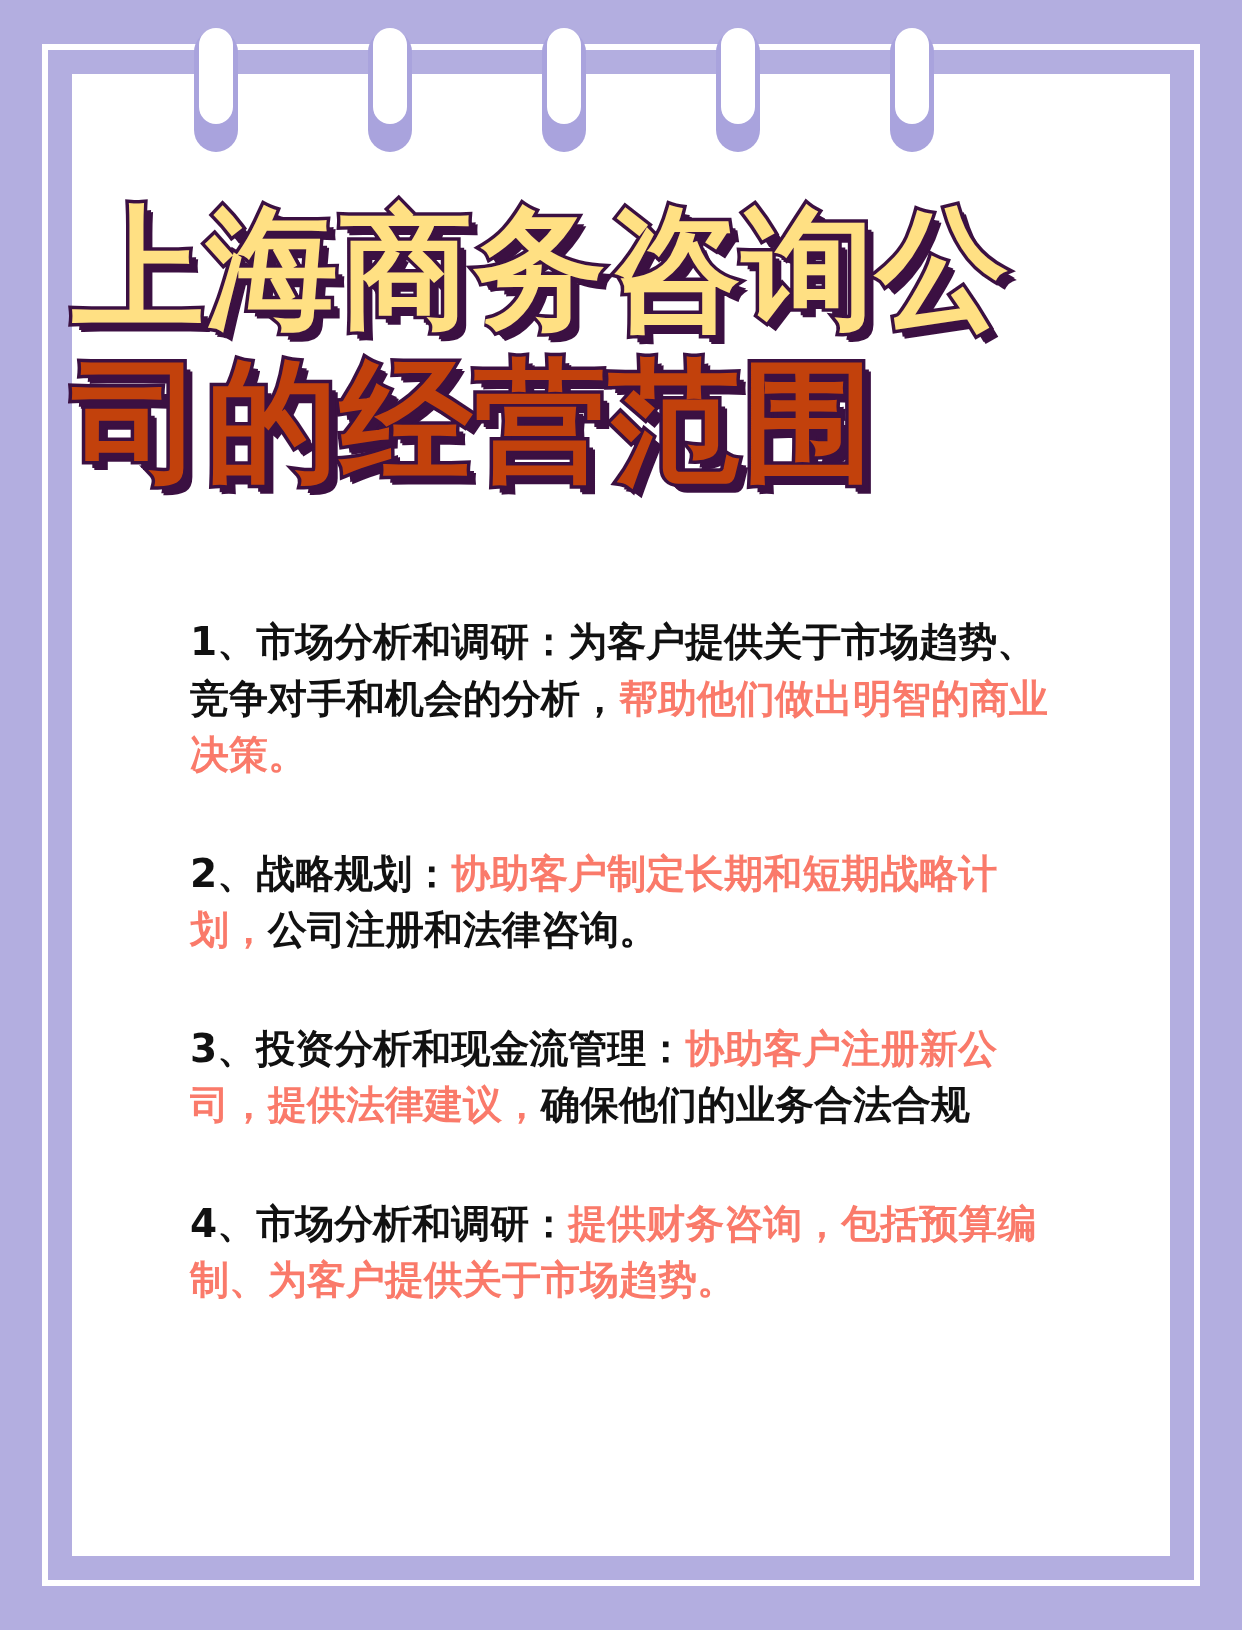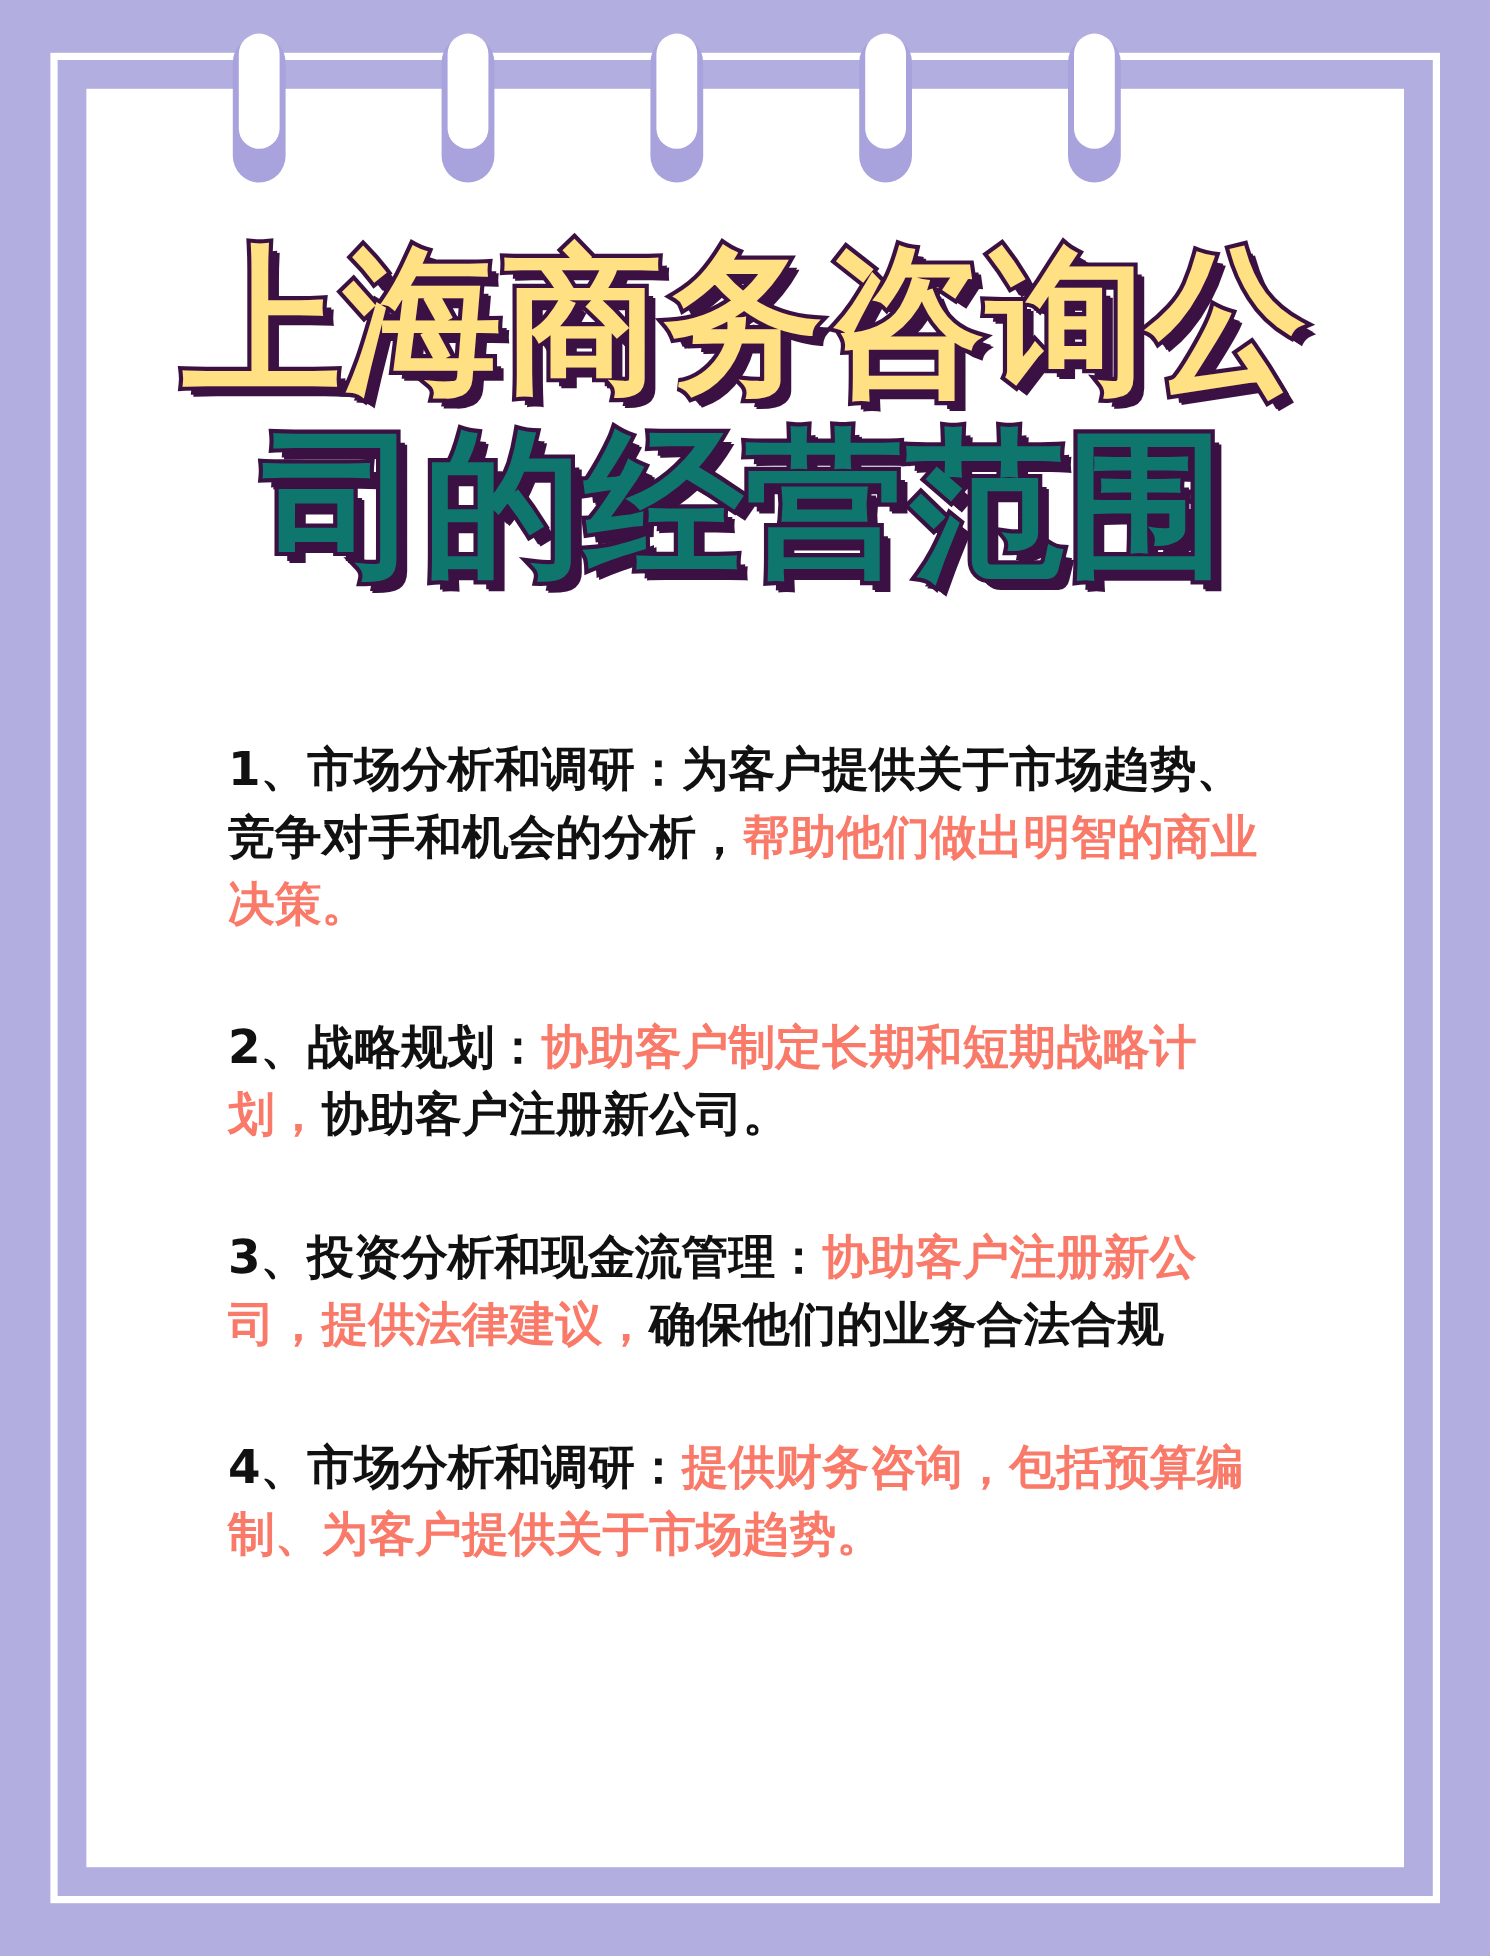--- a/index.html
+++ b/index.html
@@ -76,36 +76,35 @@
   .ring.r3 { left: 470px; }
   .ring.r4 { left: 644px; }
   .ring.r5 { left: 818px; }
 
   
   .title-wrap {
     position: absolute;
     left: 0;
     top: 118px;
     width: 1098px;
-    text-align: center;
   }
   .title-line {
     font-family: "DejaVu Sans", "Liberation Sans", sans-serif;
     font-weight: bold;
     font-size: 132px;
     line-height: 1.16;
     letter-spacing: 2px;
     -webkit-text-stroke: 7px #3b1042;
     paint-order: stroke fill;
     text-shadow:
       7px 7px 0 #3b1042,
       9px 9px 0 #3b1042;
   }
   .title-line.l1 { color: #ffe083; }
-  .title-line.l2 { color: #0f766e; }
+  .title-line.l2 { color: #c2410c; }
 
   
   .body {
     position: absolute;
     left: 118px;
     top: 540px;
     width: 868px;
   }
   .item {
     font-family: "DejaVu Sans", "Liberation Sans", sans-serif;
@@ -138,21 +137,21 @@
       <div class="title-line l2">司的经营范围</div>
     </div>
 
     <div class="body">
 
       <div class="item">
         <span class="lead">1、</span><span class="lead">市场分析和调研：</span><span class="lead">为客户提供关于市场趋势、竞争对手和机会的分析，</span><span class="hl">帮助他们做出明智的商业决策。</span>
       </div>
 
       <div class="item">
-        <span class="lead">2、</span><span class="lead">战略规划：</span><span class="hl">协助客户制定长期和短期战略计划，</span><span class="lead">协助客户注册新公司。</span>
+        <span class="lead">2、</span><span class="lead">战略规划：</span><span class="hl">协助客户制定长期和短期战略计划，</span><span class="lead">公司注册和法律咨询。</span>
       </div>
 
       <div class="item">
         <span class="lead">3、</span><span class="lead">投资分析和现金流管理：</span><span class="hl">协助客户注册新公司，提供法律建议，</span><span class="lead">确保他们的业务合法合规</span>
       </div>
 
       <div class="item">
         <span class="lead">4、</span><span class="lead">市场分析和调研：</span><span class="hl">提供财务咨询，包括预算编制、为客户提供关于市场趋势。</span>
       </div>
 

